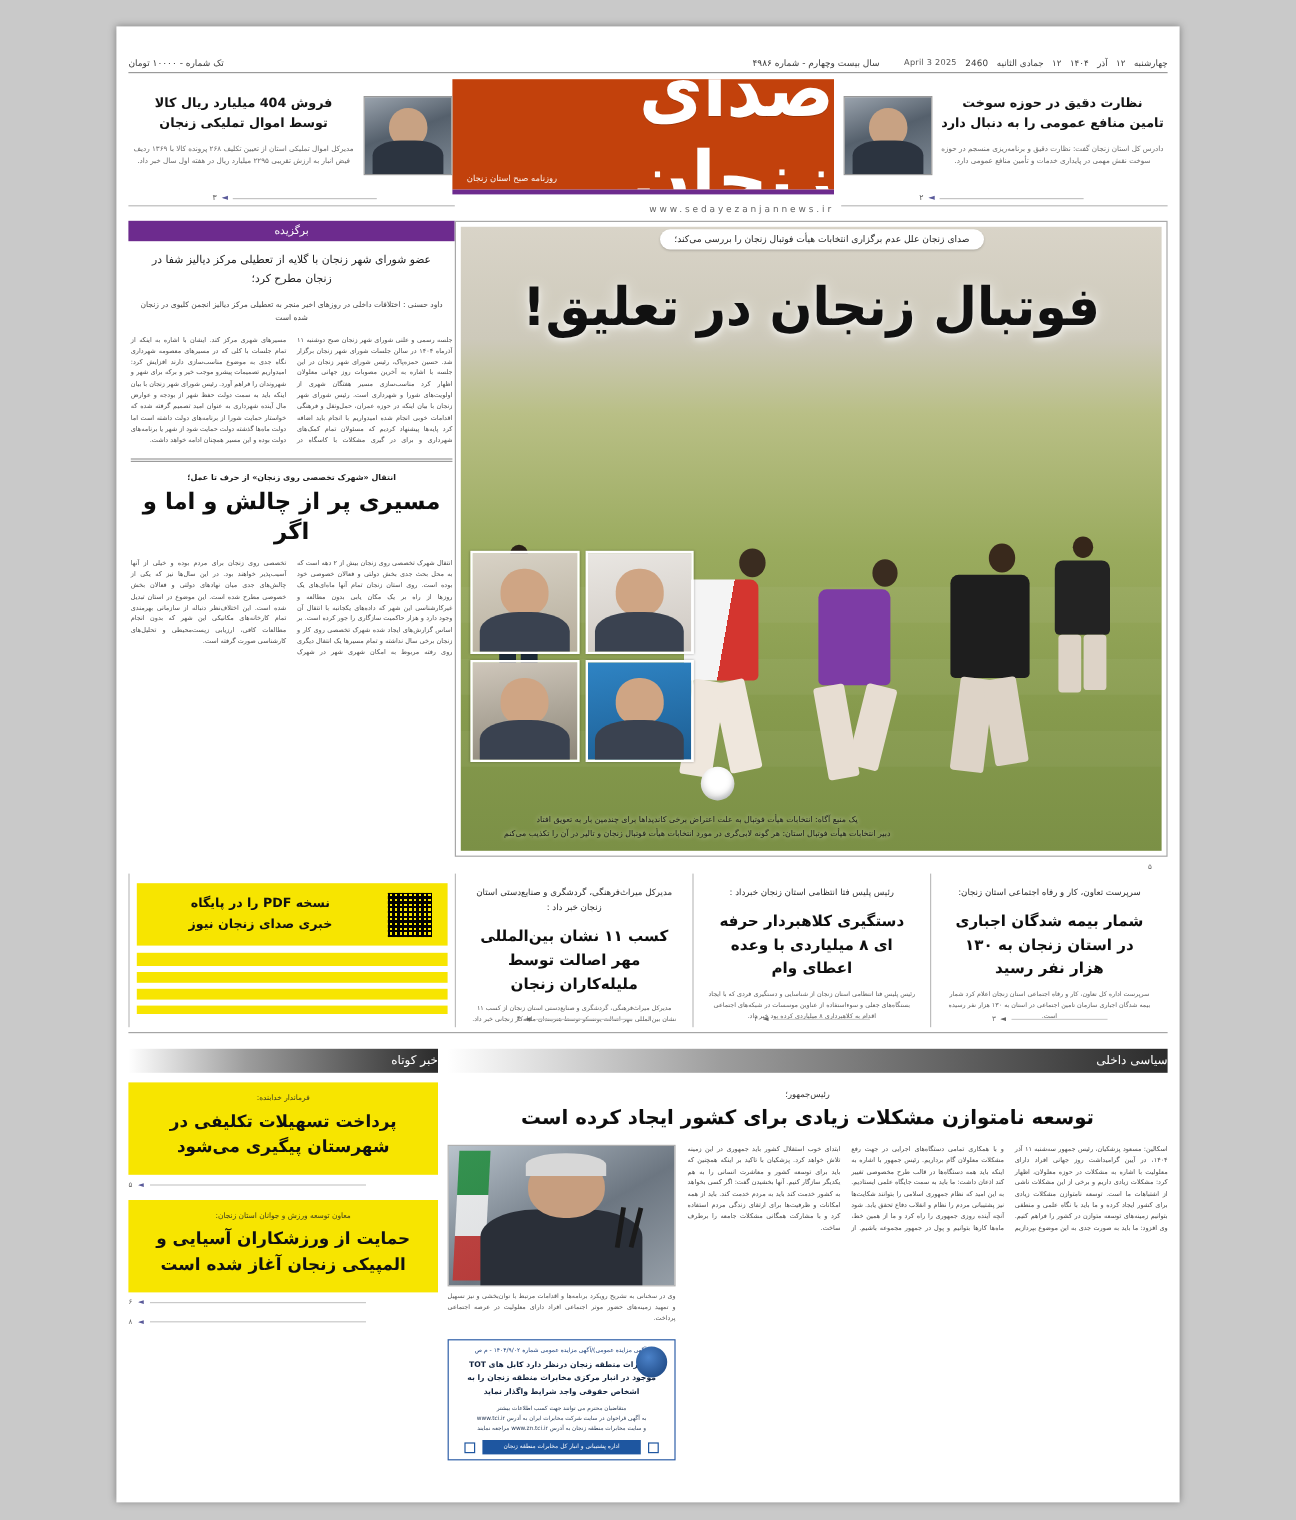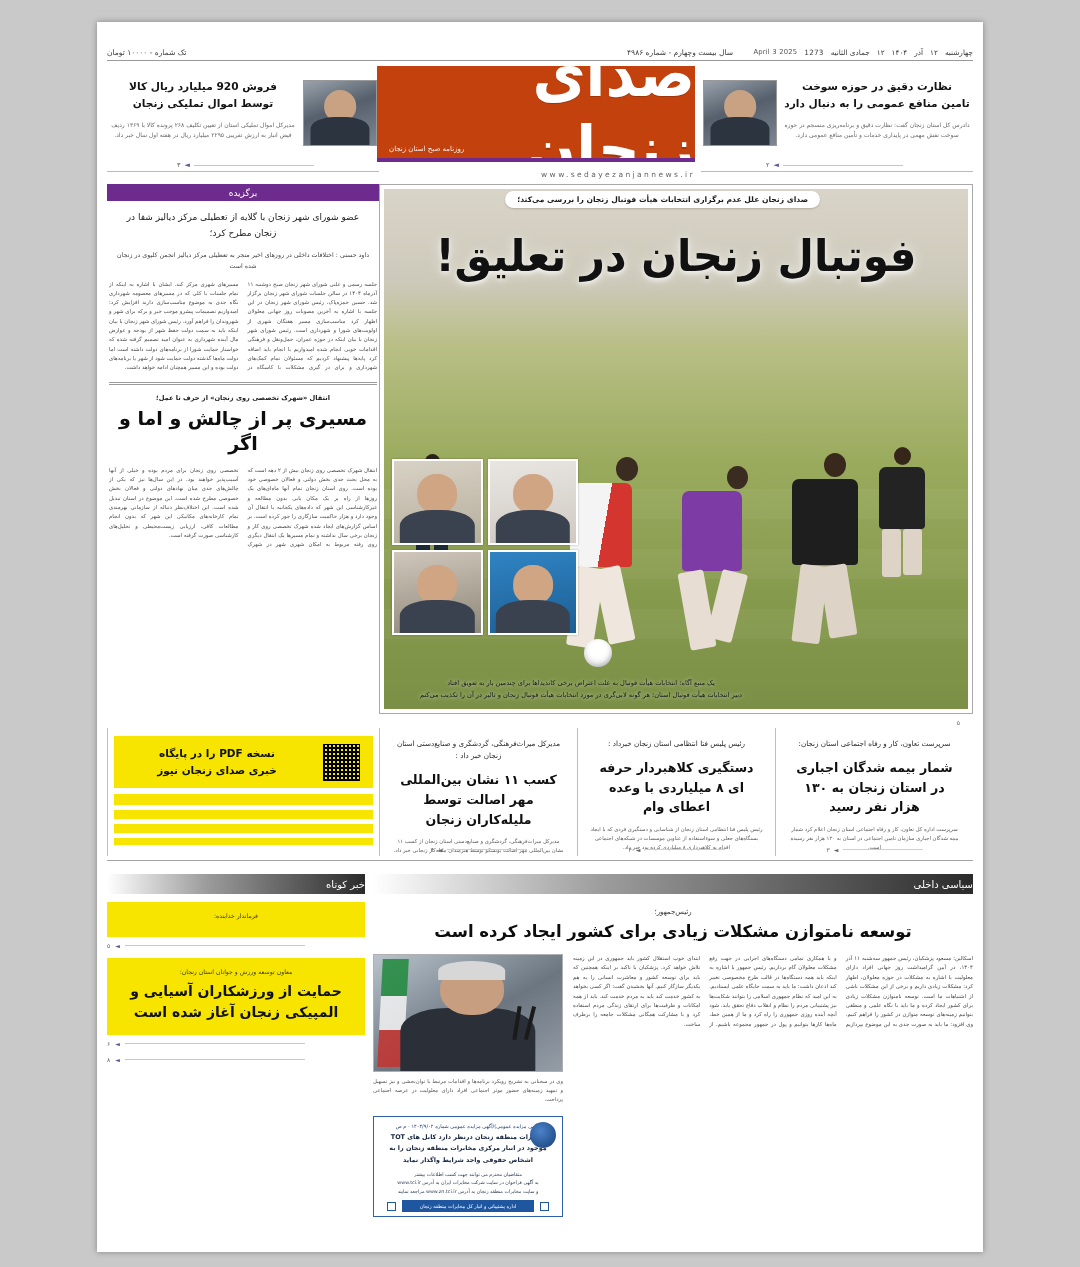--- a/index.html
+++ b/index.html
@@ -169,21 +169,21 @@
       linear-gradient(180deg,#d9d4c8 0%, #cdc9ba 18%, #b9bf86 30%, #9aab5e 52%, #869a4d 78%, #7b9046 100%);
   }
   .pitch-stripe {
     position:absolute; left:0; right:0; height:30px;
     background: rgba(255,255,255,.045);
   }
   .bannerline {
     position: absolute; top: 2px; right: 148px;
     background: #fff; border-radius: 11px;
     padding: 4px 12px; font-size: 7.6px; color: #1b1b1b;
-    white-space: nowrap; box-shadow: 0 1px 2px rgba(0,0,0,.18); font-weight: bold;
+    white-space: nowrap; box-shadow: 0 1px 2px rgba(0,0,0,.18);
   }
   .mainhead {
     position: absolute; top: 42px; right: 14px; left: 14px;
     text-align: center; font-size: 42px; font-weight: 700;
     color: #111; letter-spacing: -1.5px;
     text-shadow: 0 2px 5px rgba(255,255,255,.75), 0 0 14px rgba(255,255,255,.6);
     transform: scaleY(1.05);
   }
   .players { position: absolute; inset: 0; }
   .plr { position: absolute; bottom: 6%; }
@@ -417,21 +417,21 @@
 <div class="page">
 
   <div class="topbar">
     <div class="dateline">
       <span>چهارشنبه</span>
       <span>۱۲</span>
       <span>آذر</span>
       <span>۱۴۰۴</span>
       <span>۱۲</span>
       <span>جمادی الثانیه</span>
-      <span>1273</span>
+      <span>2460</span>
       <span class="lat">April 3   2025</span>
     </div>
     <div class="mid">سال بیست وچهارم - شماره ۴۹۸۶</div>
     <div>تک شماره - ۱۰۰۰۰ تومان</div>
   </div>
   <div class="rule-top"></div>
 
   <div class="masthead">
     <div class="logo-script">صدای زنجان</div>
     <div class="logo-sub">روزنامه صبح استان زنجان</div>
@@ -453,21 +453,21 @@
       <span class="arrow">◄</span>
       <span>۲</span>
     </div>
   </div>
 
   <div class="teaser left">
     <div class="thumb">
         <span class="face"></span>
       </div>
     <div class="ttl">
-      <div>فروش 920 میلیارد ریال کالا</div>
+      <div>فروش 404 میلیارد ریال کالا</div>
       <div>توسط اموال تملیکی زنجان</div>
     </div>
     <div class="dek">مدیرکل اموال تملیکی استان از تعیین تکلیف ۲۶۸ پرونده کالا با ۱۳۶۹ ردیف فیض انبار به ارزش تقریبی ۲۲۹۵ میلیارد ریال در هفته اول سال خبر داد.</div>
     <div class="pgref">
       <span class="line"></span>
       <span class="arrow">◄</span>
       <span>۳</span>
     </div>
   </div>
 
@@ -665,20 +665,21 @@
           </div>
         </div>
       </div>
     </div>
   </div>
 
   <div class="briefcol">
 
     <div class="ybox">
       <div class="yk">فرماندار خدابنده:</div>
+      <div class="yh">پرداخت تسهیلات تکلیفی در شهرستان پیگیری می‌شود</div>
     </div>
     <div class="ypg">
       <span class="line"></span>
       <span class="arrow">◄</span>
       <span>۵</span>
     </div>
 
     <div class="ybox">
       <div class="yk">معاون توسعه ورزش و جوانان استان زنجان:</div>
       <div class="yh">حمایت از ورزشکاران آسیایی و المپیکی زنجان آغاز شده است</div>

